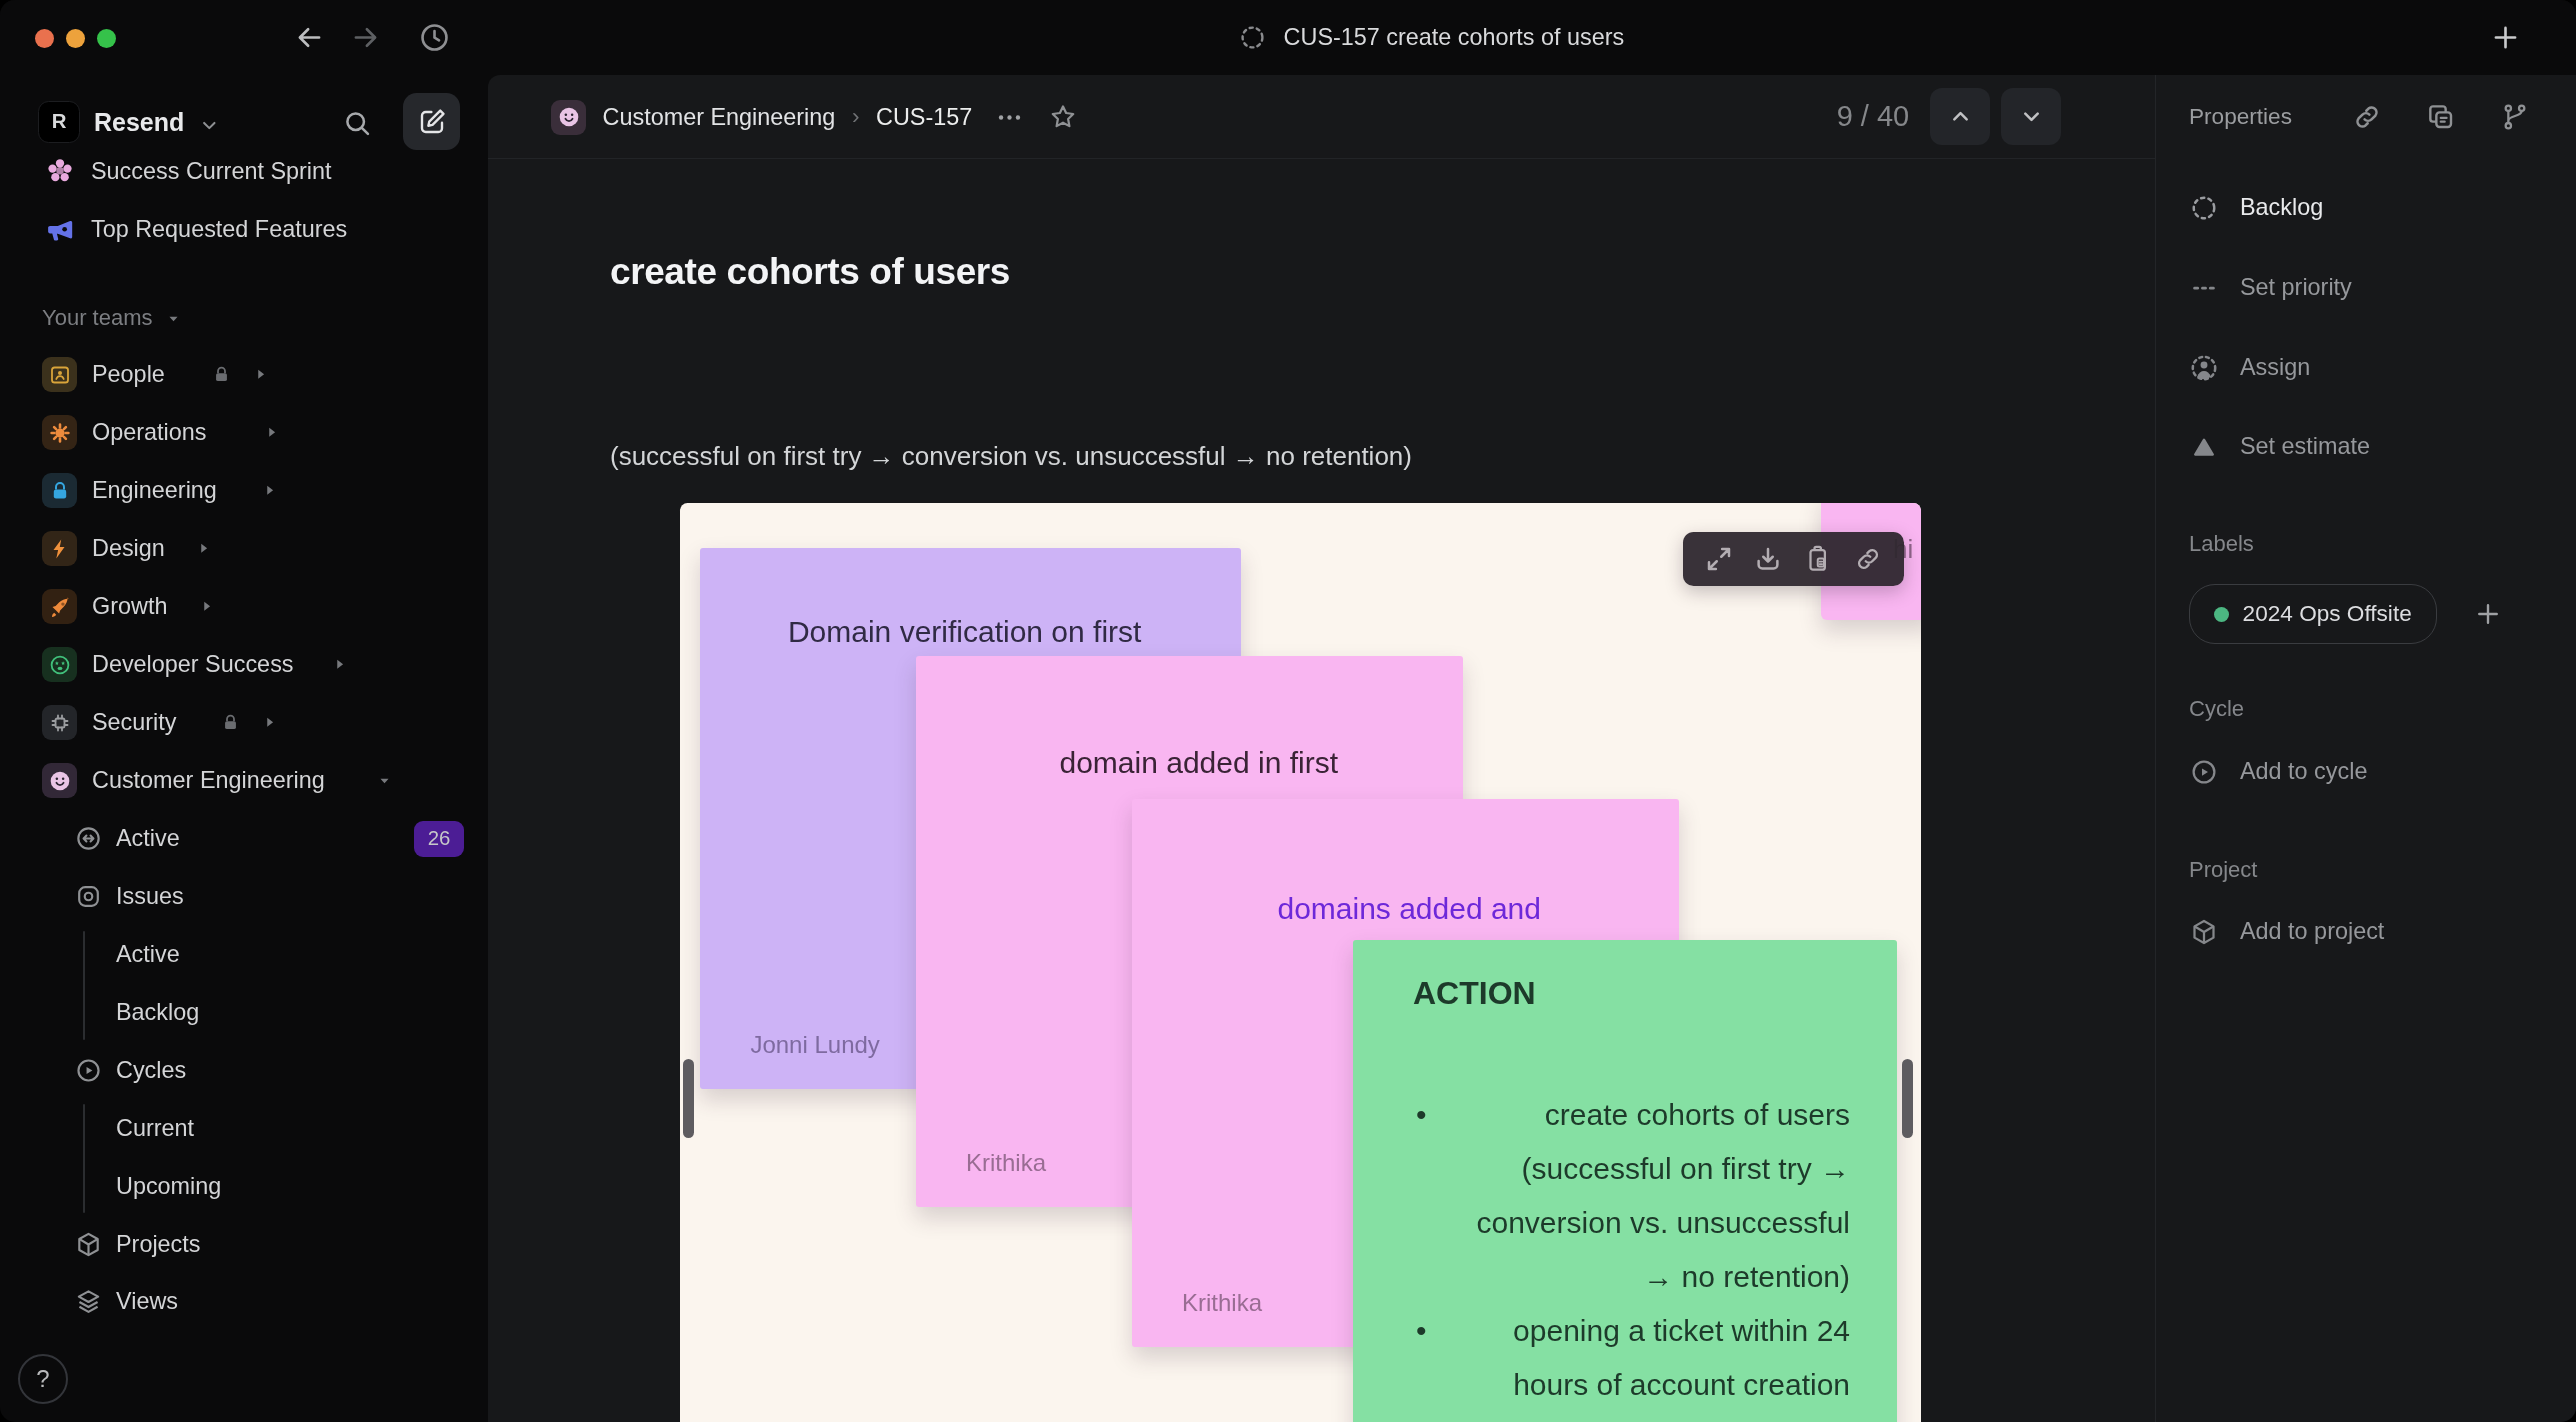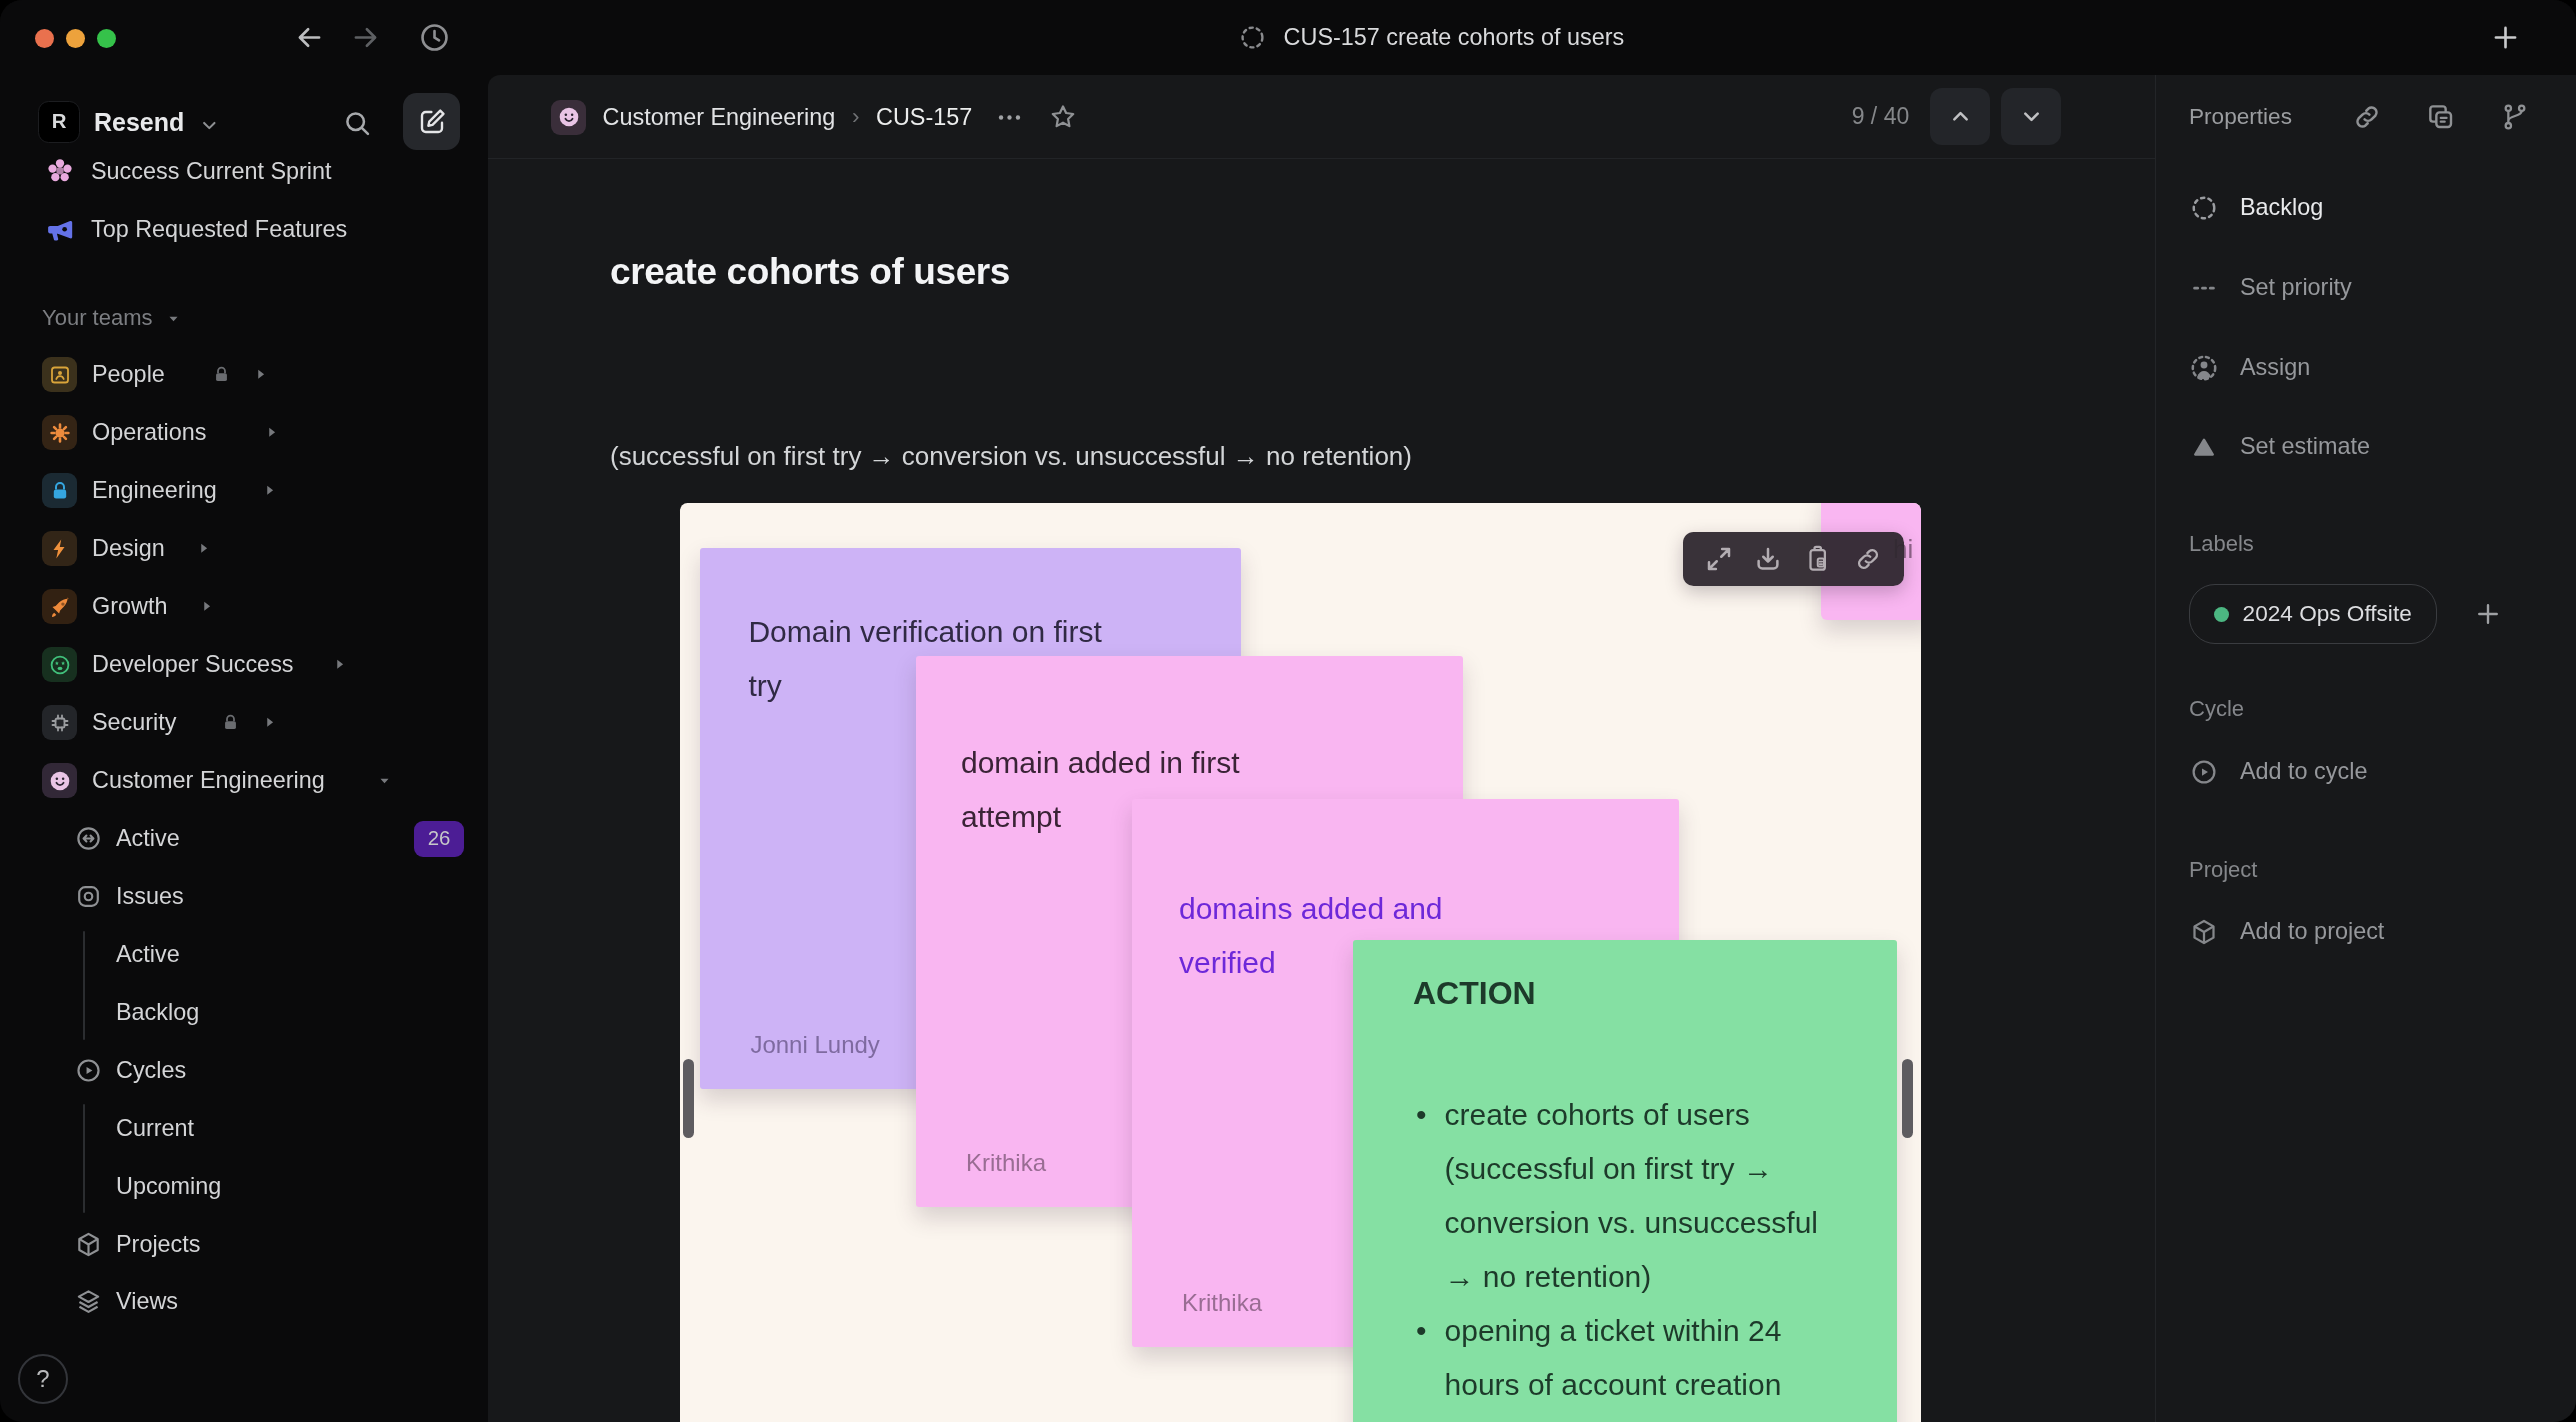--- a/index.html
+++ b/index.html
@@ -1,18 +1,18 @@
 <!DOCTYPE html>
 <html style="font-size:12px"><head>
 <meta charset="utf-8">
 <style>
   * { margin:0; padding:0; box-sizing:border-box; }
   html,body { width:2576px; height:1422px; background:#000; overflow:hidden;
               font-family:"Liberation Sans", sans-serif; }
-  .win { position:absolute; inset:0; background:#0a0a0b; border-radius:22px; overflow:hidden; }
+  .win { position:absolute; inset:0; background:#0a0a0b; border-radius:15px; overflow:hidden;text-align:right; }
   .ic { display:inline-block; vertical-align:middle; flex:none; }
 
   
   .topbar { position:absolute; left:0; top:0; right:0; height:75px; background:#0a0a0b; }
   .lights { position:absolute; left:35px; top:29px; display:flex; gap:12px; }
   .light { width:19px; height:19px; border-radius:50%; }
   .l-close{ background:#e9714e; } .l-min{ background:#eda23c; } .l-max{ background:#35c24a; }
   .nav-back { position:absolute; left:293px; top:21px; color:#bcbdbf; }
   .nav-fwd  { position:absolute; left:349px; top:21px; color:#5e6063; }
   .nav-clock{ position:absolute; left:417px; top:20.4px; color:#8e8f92; }
@@ -67,21 +67,21 @@
   .c-header { position:absolute; left:0; top:0; width:100%; height:84px; border-bottom:1.5px solid #222427; }
   .crumbs { position:absolute; left:63px; top:0; height:84px; display:flex; align-items:center; gap:16.6px; }
   .crumb-tile { width:35px; height:35px; border-radius:9px; background:#3a2e3a; color:#e9c4e5;
                 display:flex; align-items:center; justify-content:center; }
   .crumb-team { font-size:23.4px; color:#e2e3e5; font-weight:500; }
   .crumb-sep { font-size:22.6px; color:#6f7174; }
   .crumb-id { font-size:23.4px; color:#eceded; font-weight:500; }
   .crumb-dots { color:#a0a2a5; margin-left:6px; }
   .crumb-star { color:#8f9194; margin-left:7.5px; }
   .pager { position:absolute; right:94px; top:13px; display:flex; align-items:center; gap:10.6px; }
-  .pager-pos { font-size:23px; color:#85878a; margin-right:10.6px; }
+  .pager-pos { font-size:29px; color:#85878a; margin-right:10.6px; }
   .pager-btn { width:60px; height:57px; background:#232529; border-radius:12px; display:flex;
                align-items:center; justify-content:center; color:#c0c1c3; }
 
   .doc { position:absolute; left:0; top:84px; right:0; bottom:0; overflow:hidden; }
   .doc-title { position:absolute; left:122px; top:92px; font-size:37px; font-weight:700;
                color:#f3f4f6; letter-spacing:-0.4px; }
   .doc-sub { position:absolute; left:122px; top:282px; font-size:26px; color:#d3d5d7; }
 
   .embed { position:absolute; left:192px; top:344px; width:1241px; height:979px; background:#fbf5ee;
            border-radius:7.5px; overflow:hidden; }

